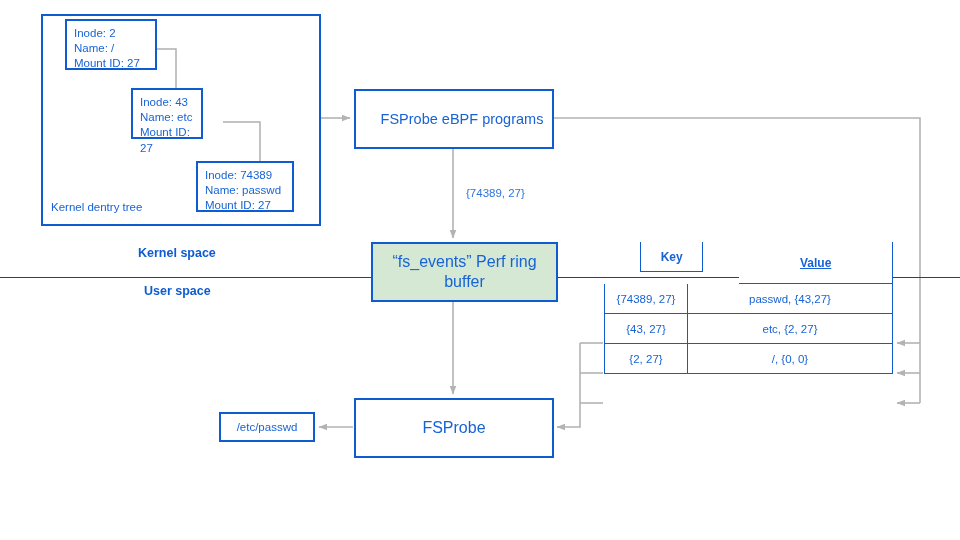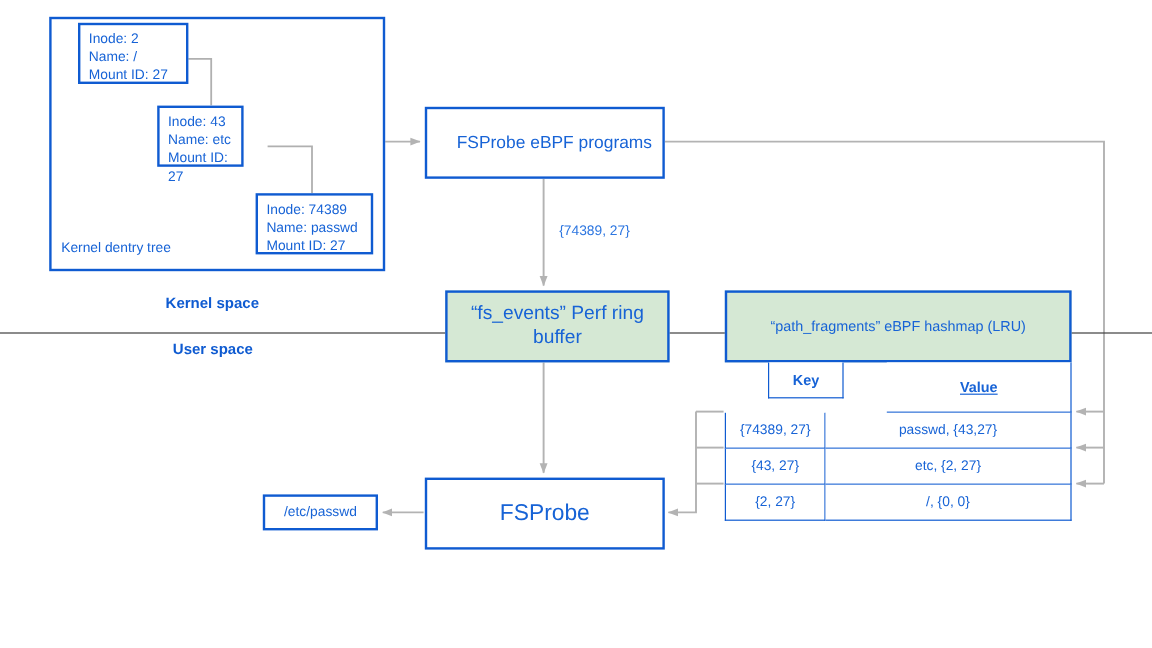--- a/index.html
+++ b/index.html
@@ -99,40 +99,39 @@
   <div class="container-label" style="left:51px;top:201px;">Kernel dentry tree</div>
 
   <div class="box plain dentry" style="left:65px;top:19px;width:92px;height:51px;">
     <span><span>Inode: 2</span><br><span>Name: /</span><br><span>Mount ID: 27</span></span>
   </div>
 
   <div class="box plain dentry" style="left:131px;top:88px;width:72px;height:51px;">
     <span><span>Inode: 43</span><br><span>Name: etc</span><br><span>Mount ID: 27</span></span>
   </div>
 
-  <div class="box plain dentry" style="left:213px;top:161px;width:98px;height:51px;">
+  <div class="box plain dentry" style="left:196px;top:161px;width:98px;height:51px;">
     <span><span>Inode: 74389</span><br><span>Name: passwd</span><br><span>Mount ID: 27</span></span>
   </div>
 
   <div class="divider" style="left:0px;top:277px;width:960px;"></div>
   <div class="space-label" style="left:138px;top:246px;">Kernel space</div>
   <div class="space-label" style="left:144px;top:284px;">User space</div>
 
   <div class="box" style="left:354px;top:89px;width:200px;height:60px;font-size:14.5px;padding-left:16px;">FSProbe eBPF programs</div>
 
   <div class="box green" style="left:371px;top:242px;width:187px;height:60px;font-size:16px;">“fs_events” Perf ring buffer</div>
 
-  <div class="box" style="left:354px;top:398px;width:200px;height:60px;font-size:19px;">FSProbe</div>
+  <div class="box" style="left:354px;top:398px;width:200px;height:60px;font-size:16px;">FSProbe</div>
 
   <div class="box" style="left:219px;top:412px;width:96px;height:30px;font-size:11.5px;">/etc/passwd</div>
 
   <div class="edge-label" style="left:466px;top:187px;">{74389, 27}</div>
 
   <div class="hashtable" style="left:604px;top:242px;width:289px;">
-    <div class="ht-head" style="height:60px;">“path_fragments” eBPF hashmap (LRU)</div>
 
     <div class="ht-row">
       <div class="ht-cell k hdr" style="height:30px;">Key</div>
       <div class="ht-cell v hdr" style="height:42px;text-decoration:underline;">Value</div>
     </div>
 
     <div class="ht-row">
       <div class="ht-cell k" style="height:30px;">{74389, 27}</div>
       <div class="ht-cell v" style="height:30px;">passwd, {43,27}</div>
     </div>

